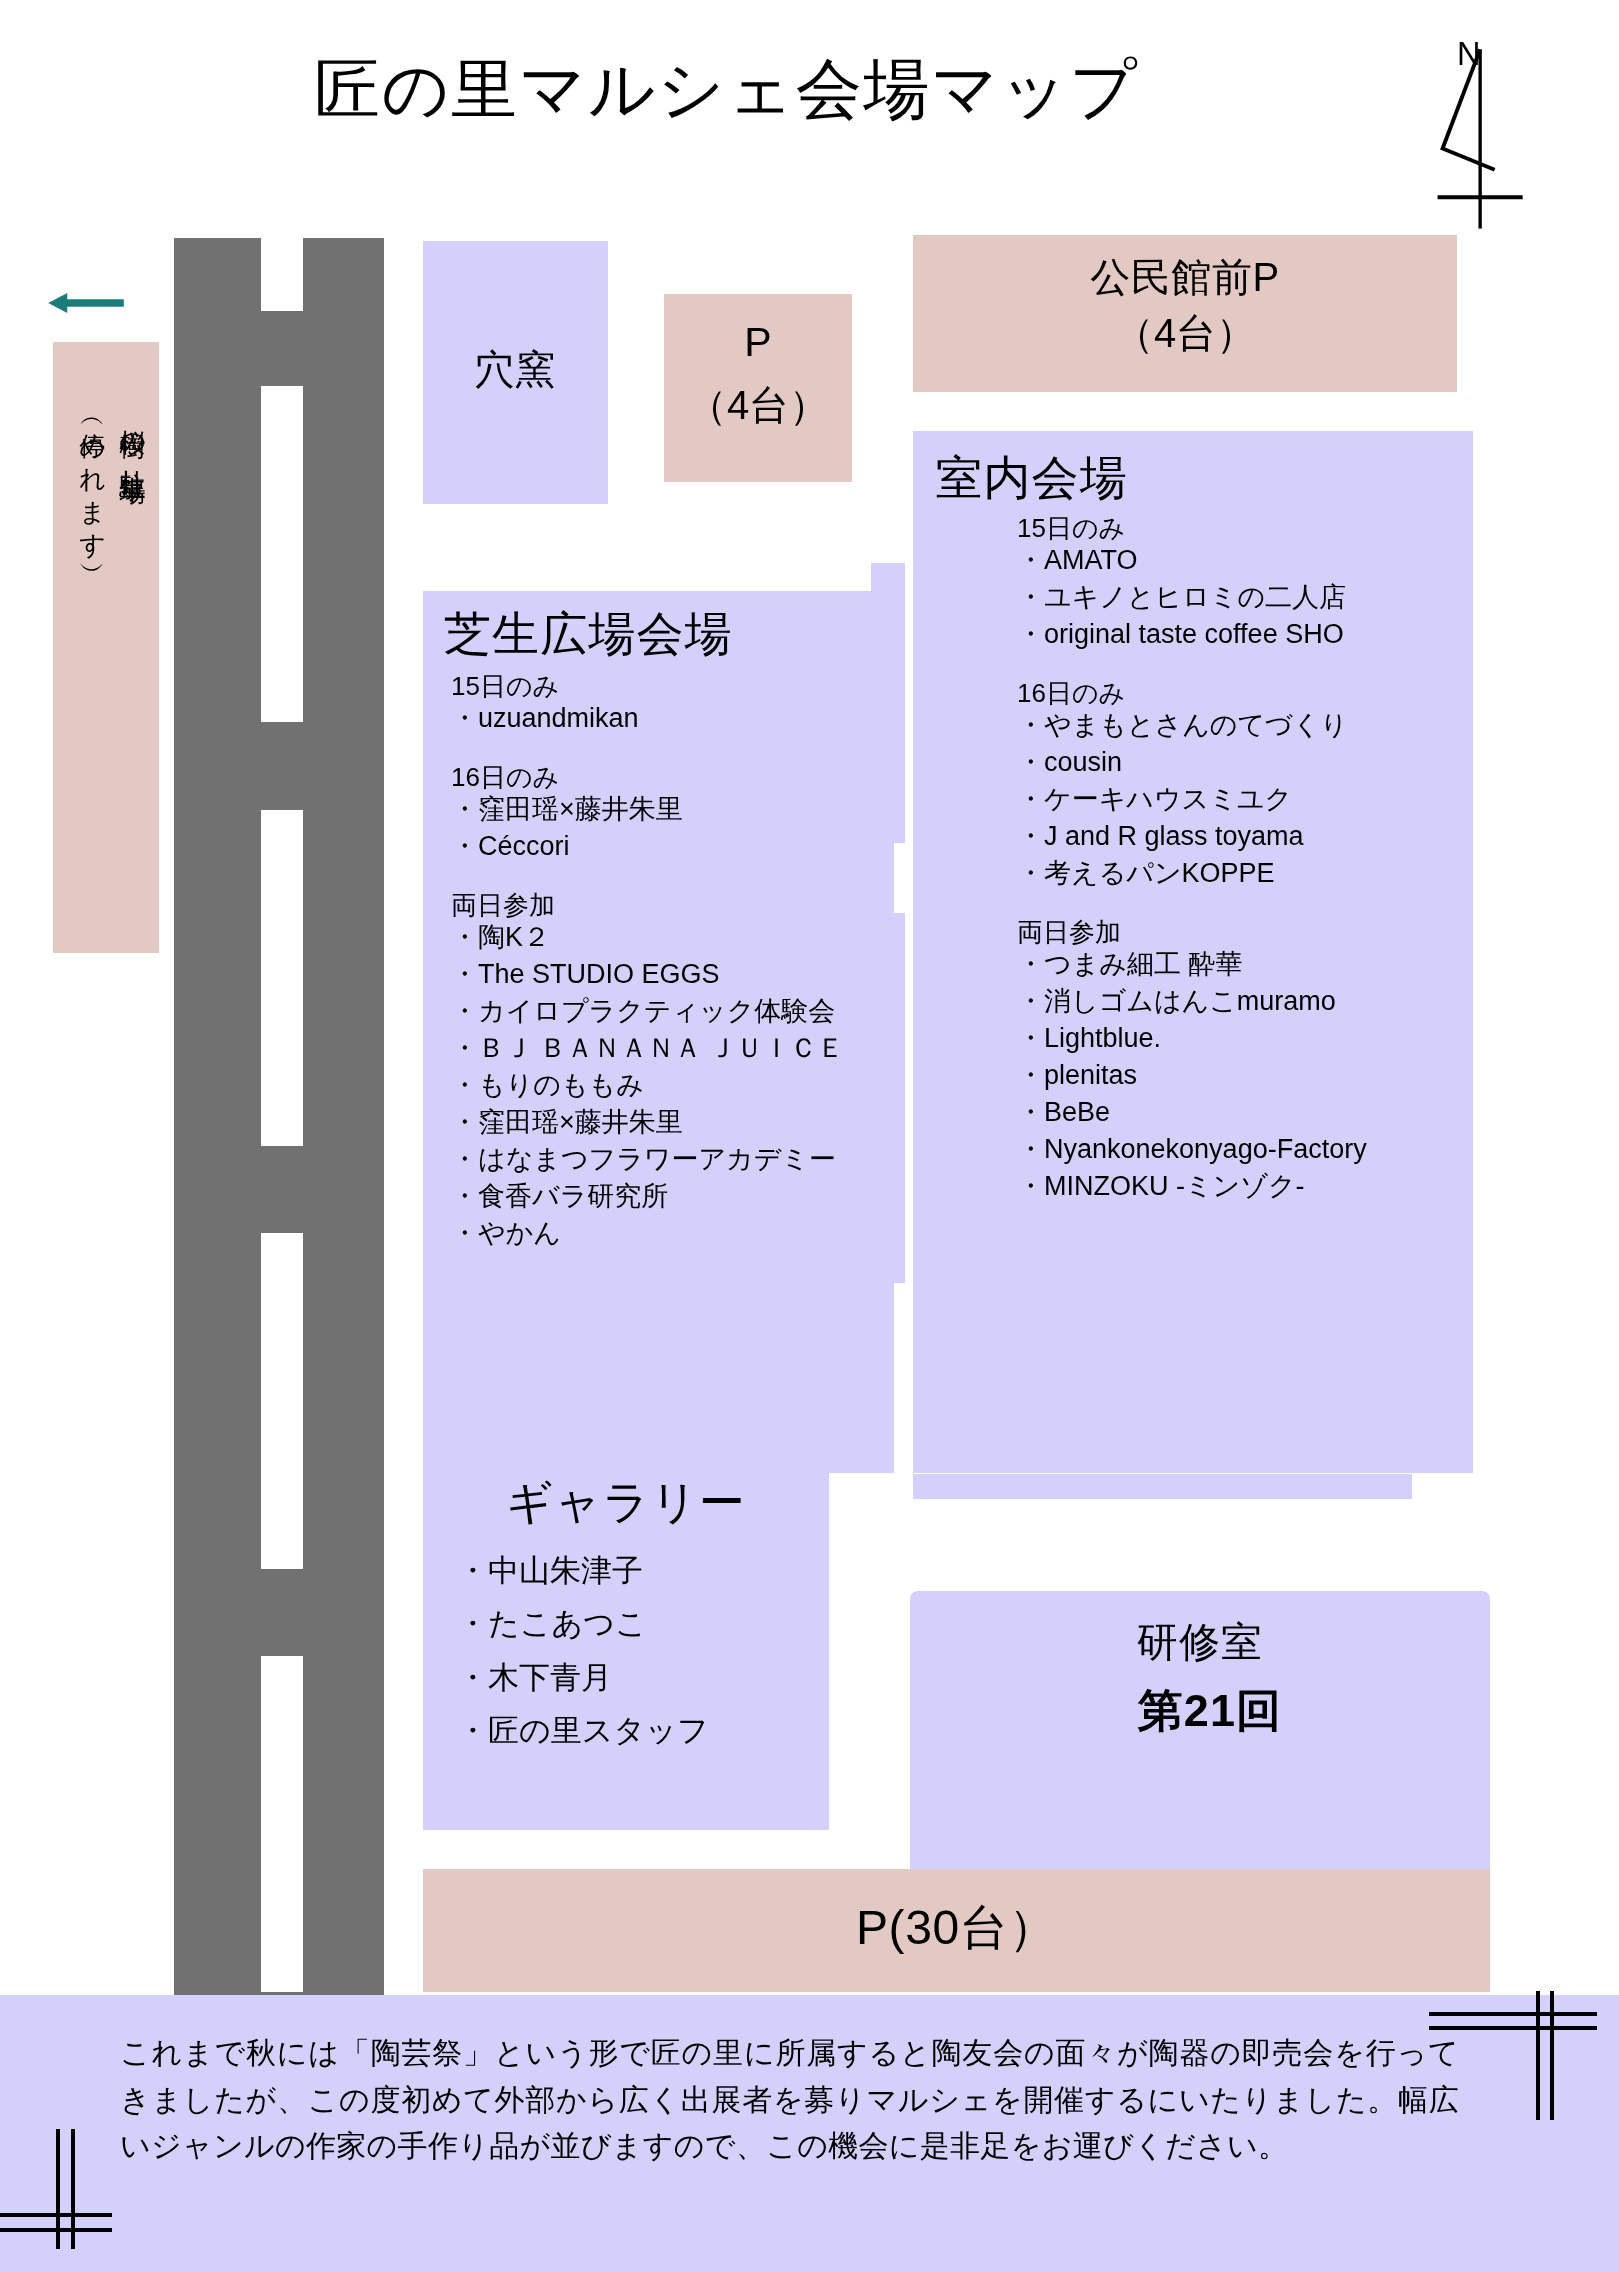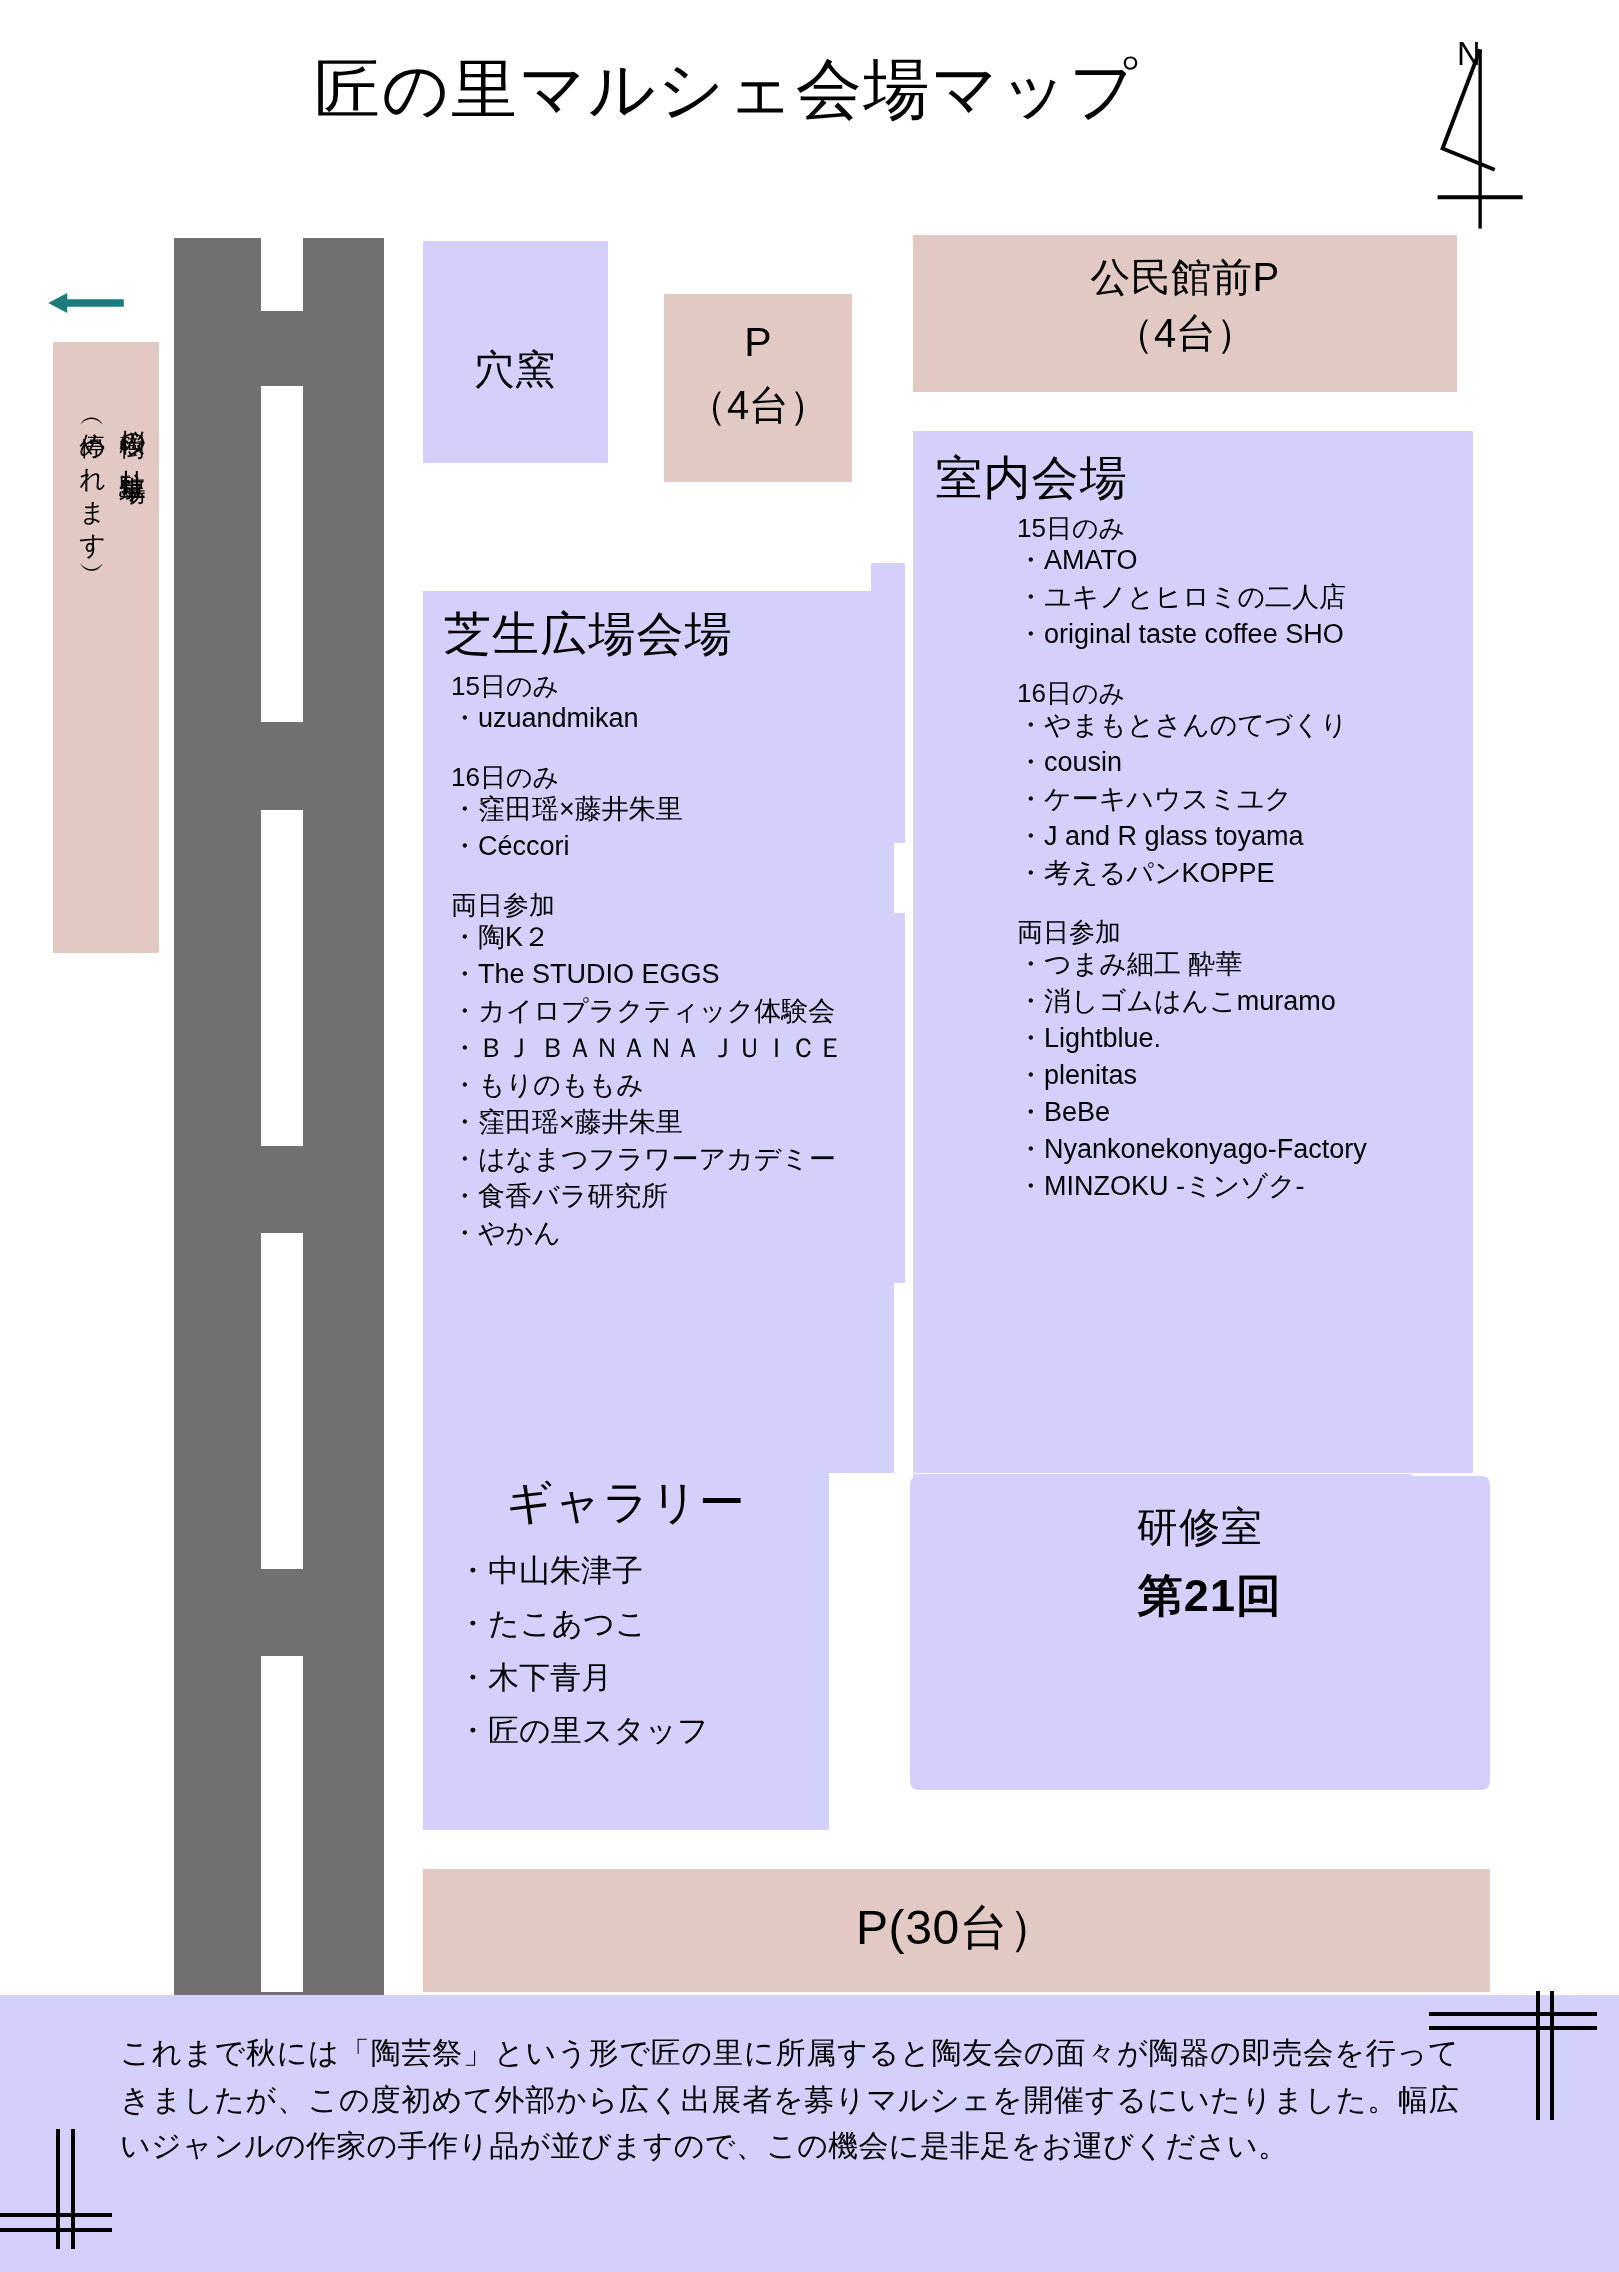--- a/index.html
+++ b/index.html
@@ -44,21 +44,21 @@
     writing-mode:vertical-rl;text-orientation:upright;
     font-size:26px;line-height:1.35;letter-spacing:3.4px;
   }
   #lp-line1{right:9px;}
   #lp-line2{right:49px;}
 
   
   .box-lav{background:#d3d1fb;}
   .box-pink{background:#e3c9c3;}
 
-  #anagama{left:423px;top:241px;width:185px;height:222px;}
+  #anagama{left:423px;top:241px;width:185px;height:263px;}
   #anagama .lbl{
     position:absolute;left:0;right:0;top:101px;text-align:center;
     font-size:40px;letter-spacing:1.1px;
   }
 
   #p4a{left:664px;top:294px;width:188px;height:188px;}
   #p4a .l1{position:absolute;left:0;right:0;top:25px;text-align:center;font-size:41px;}
   #p4a .l2{position:absolute;left:0;right:0;top:84px;text-align:center;font-size:40px;}
 
   #kouminkan{left:913px;top:235px;width:544px;height:157px;}
@@ -84,21 +84,21 @@
   #lawn-a .head{position:absolute;left:21px;top:12.3px;font-size:47px;letter-spacing:1.1px;}
   #lawn-a .list{top:82px;left:28px;}
 
   
   #gallery{left:423px;top:1460px;width:406px;height:370px;}
   #gallery .head{position:absolute;left:0;right:0;top:12.3px;text-align:center;font-size:46px;letter-spacing:1.1px;}
   #gallery .gl{position:absolute;left:34px;top:95px;}
   #gallery .gl .itm{font-size:31px;line-height:1.0;margin:0 0 22.4px 0;white-space:nowrap;}
 
   
-  #training{left:910px;top:1476px;width:580px;height:314px;border-radius:8px;}
+  #training{left:910px;top:1591px;width:580px;height:314px;border-radius:8px;}
   #training .l1{position:absolute;left:0;right:0;top:23.5px;text-align:center;font-size:41px;letter-spacing:1.1px;}
   #training .l2{position:absolute;left:0;right:0;top:90px;text-align:center;font-size:45px;font-weight:bold;letter-spacing:1.1px;padding-left:20px;}
   #training .l3{position:absolute;left:0;right:0;top:156px;text-align:center;font-size:45px;font-weight:bold;letter-spacing:1.1px;}
 
   
   #p30{left:423px;top:1869px;width:1067px;height:123px;}
   #p30 .lbl{position:absolute;left:0;right:0;top:27px;text-align:center;font-size:48px;letter-spacing:0.6px;}
 
   
   #footer{left:0;top:1995px;width:1620px;height:278px;background:#d3d1fb;}

